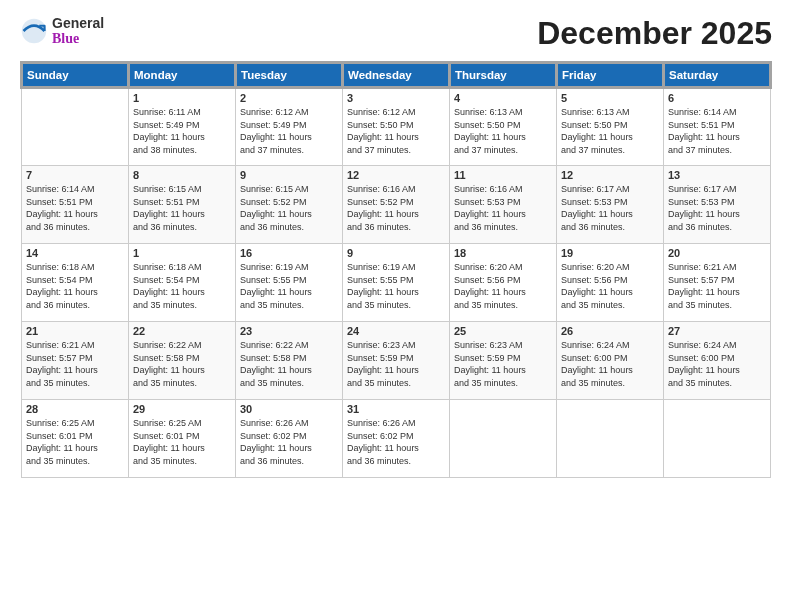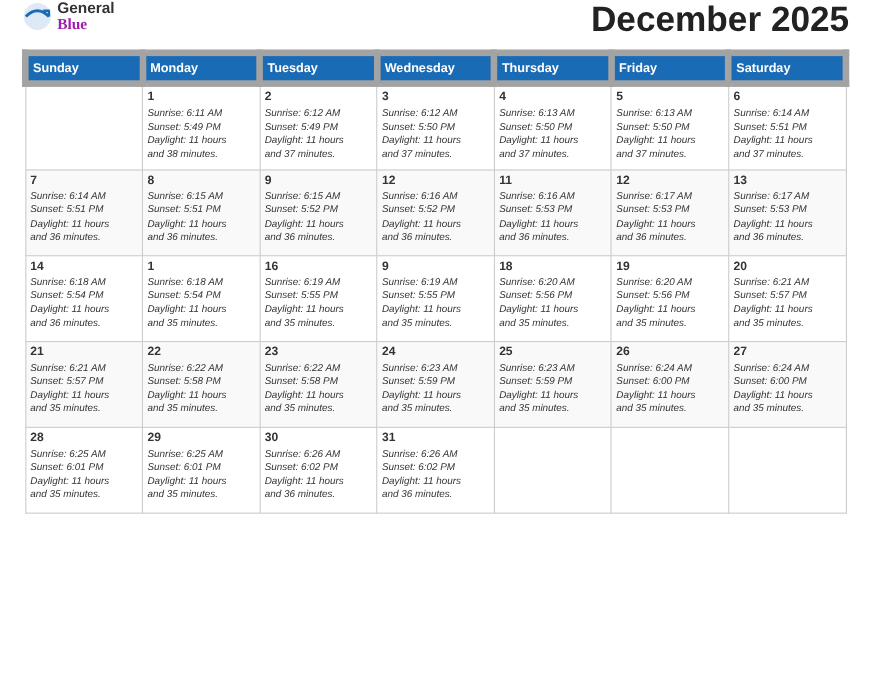--- a/index.html
+++ b/index.html
@@ -7,21 +7,21 @@
       font-family: Arial, sans-serif;
       background: #fff;
       width: 792px;
       height: 612px;
       overflow: hidden;
     }
     .page {
       width: 792px;
       height: 612px;
       background: #fff;
-      padding: 0 20px;
+      padding: 16px 20px;
     }
     .header {
       display: flex;
       justify-content: space-between;
       align-items: flex-start;
       margin-bottom: 10px;
     }
     .logo {
       display: flex;
       align-items: center;
@@ -65,21 +65,21 @@
       border-collapse: collapse;
       table-layout: fixed;
     }
     thead tr th {
       background-color: #1a6bb5;
       color: #fff;
       font-size: 11.5px;
       font-weight: bold;
       padding: 5px 4px;
       text-align: left;
-      border: 6px solid #a3a3a3;
+      border: 3px solid #a3a3a3;
     }
     tbody tr td {
       border: 1px solid #ccc;
       vertical-align: top;
       padding: 3px 4px;
       font-size: 9.5px;
       color: #333;
       height: 78px;
       background: #fff;
     }
@@ -89,21 +89,20 @@
     .day-number {
       font-weight: bold;
       font-size: 11px;
       margin-bottom: 2px;
       display: block;
     }
     .day-info {
       font-size: 9px;
       line-height: 1.4;
       color: #333;
-      font-style: italic;
     }
   </style>
 </head>
 <body>
 
 <div class="page">
   <div class="header">
     <div class="logo">
       <svg class="logo-icon" viewBox="0 0 32 32">
         <circle cx="16" cy="16" r="14" fill="#1a6bb5" opacity="0.15"></circle>

